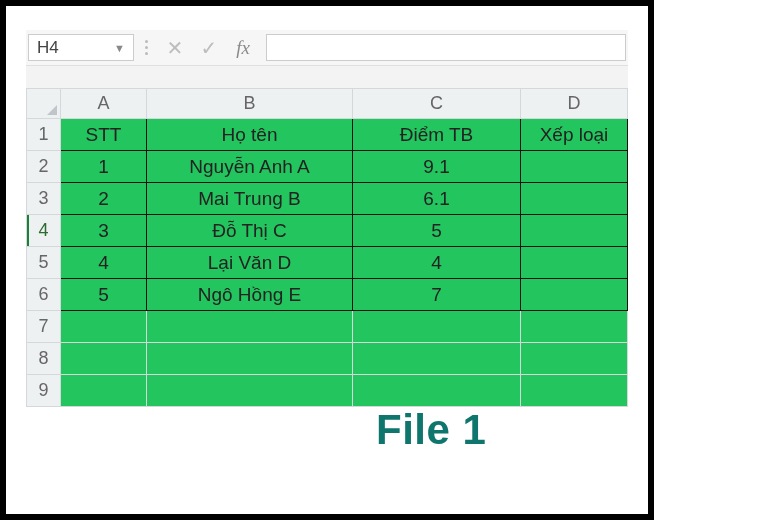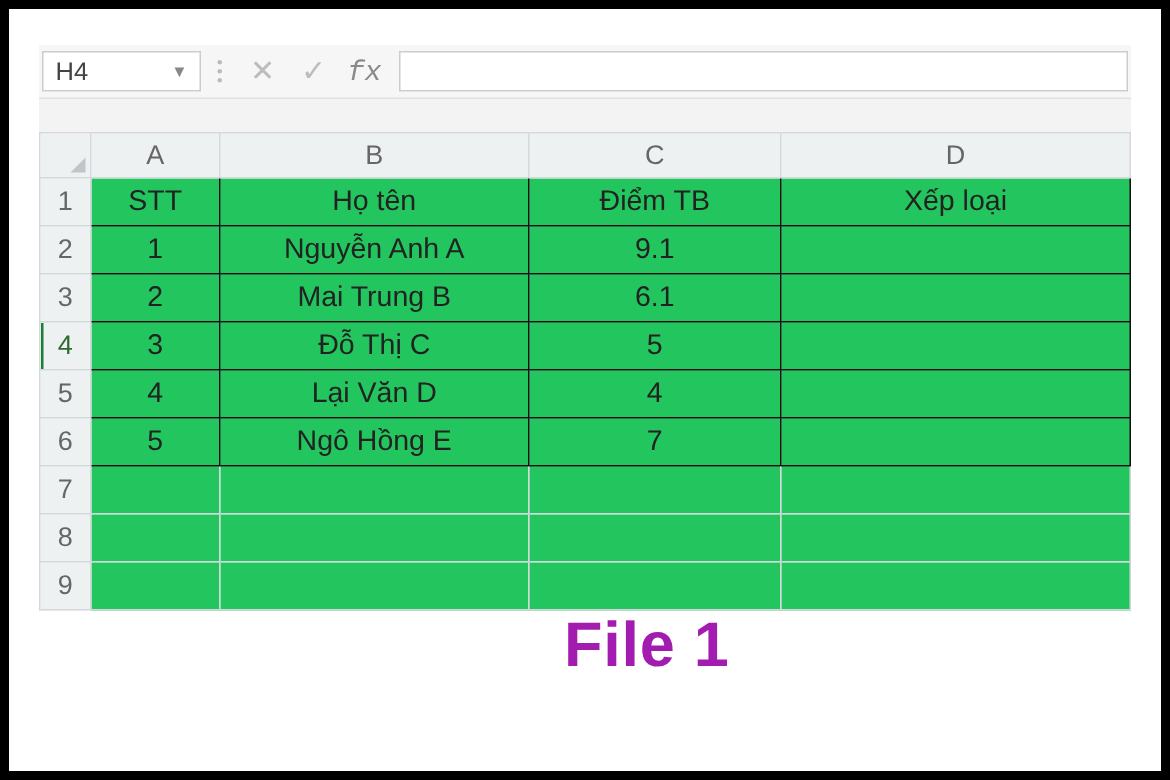--- a/index.html
+++ b/index.html
@@ -5,21 +5,21 @@
   * { box-sizing: border-box; margin: 0; padding: 0; }
   body {
     font-family: "Segoe UI", Arial, sans-serif;
     background: #fff;
     width: 780px;
     height: 520px;
     overflow: hidden;
   }
   .frame {
     border: 6px solid #000;
-    width: 780px;
+    width: 654px;
     height: 520px;
     position: relative;
     background: #fff;
   }
   .inner {
     position: absolute;
     left: 20px;
     right: 20px;
     top: 24px;
     bottom: 24px;
@@ -62,21 +62,21 @@
   }
   .dots span { width: 3px; height: 3px; background: #bbb; border-radius: 50%; display: block; }
   .fbar-btn {
     width: 34px;
     display: flex;
     align-items: center;
     justify-content: center;
     color: #bdbdbd;
     font-size: 20px;
   }
-  .fbar-btn.fx { font-style: italic; font-family: Liberation Mono, monospace; color: #8a8a8a; font-size: 19px; }
+  .fbar-btn.fx { font-style: italic; font-family: Liberation Serif, serif; color: #8a8a8a; font-size: 19px; }
   .fbar-input {
     flex: 1;
     background: #fff;
     border: 1px solid #ccc;
     margin: 4px 2px 4px 6px;
   }
   .hdr-gap {
     height: 22px;
     background: #f3f3f3;
   }
@@ -142,21 +142,21 @@
     box-shadow: inset 2px 0 0 #1a7f37, inset -0 0 0 #1a7f37;
     color: #2e6b2e;
   }
   
   .annot {
     position: absolute;
     left: 350px;
     top: 318px;
     font-size: 42px;
     font-weight: 800;
-    color: #a21caf;
+    color: #0f766e;
     letter-spacing: 0.5px;
   }
 </style>
 </head>
 <body>
 
 <div class="frame">
   <div class="inner">
 
     <div class="fbar">

